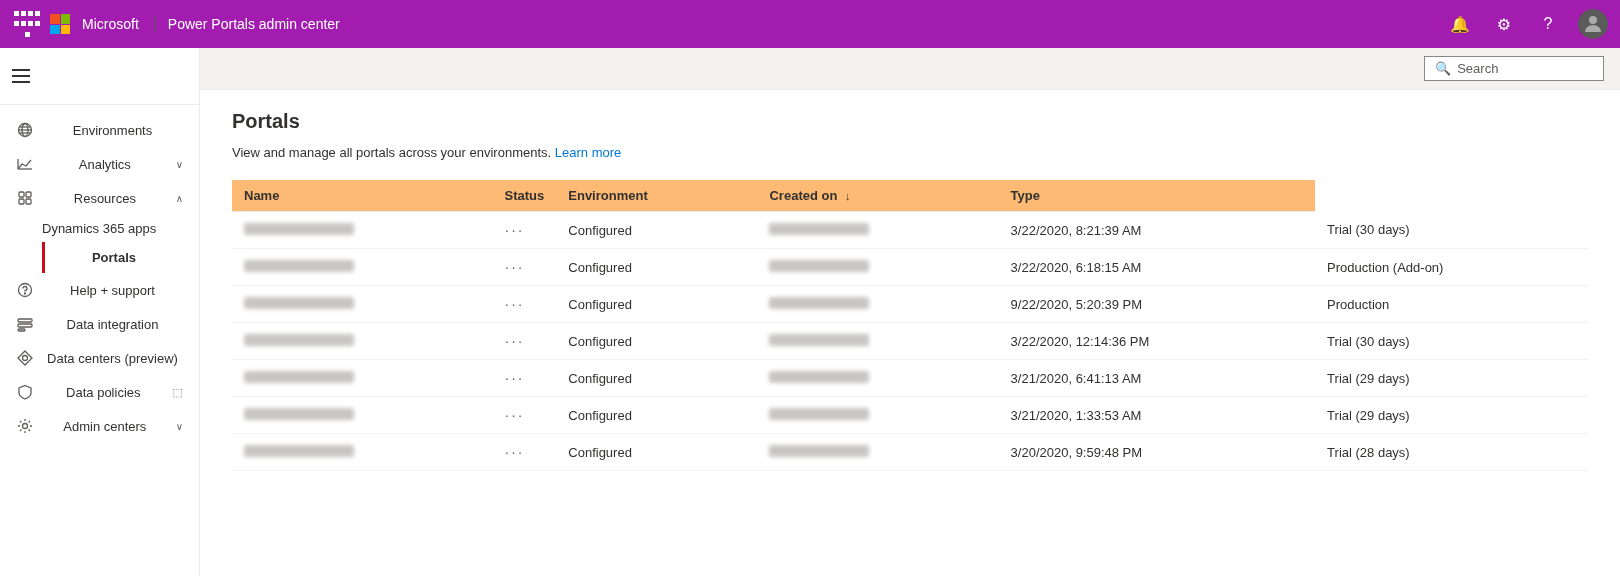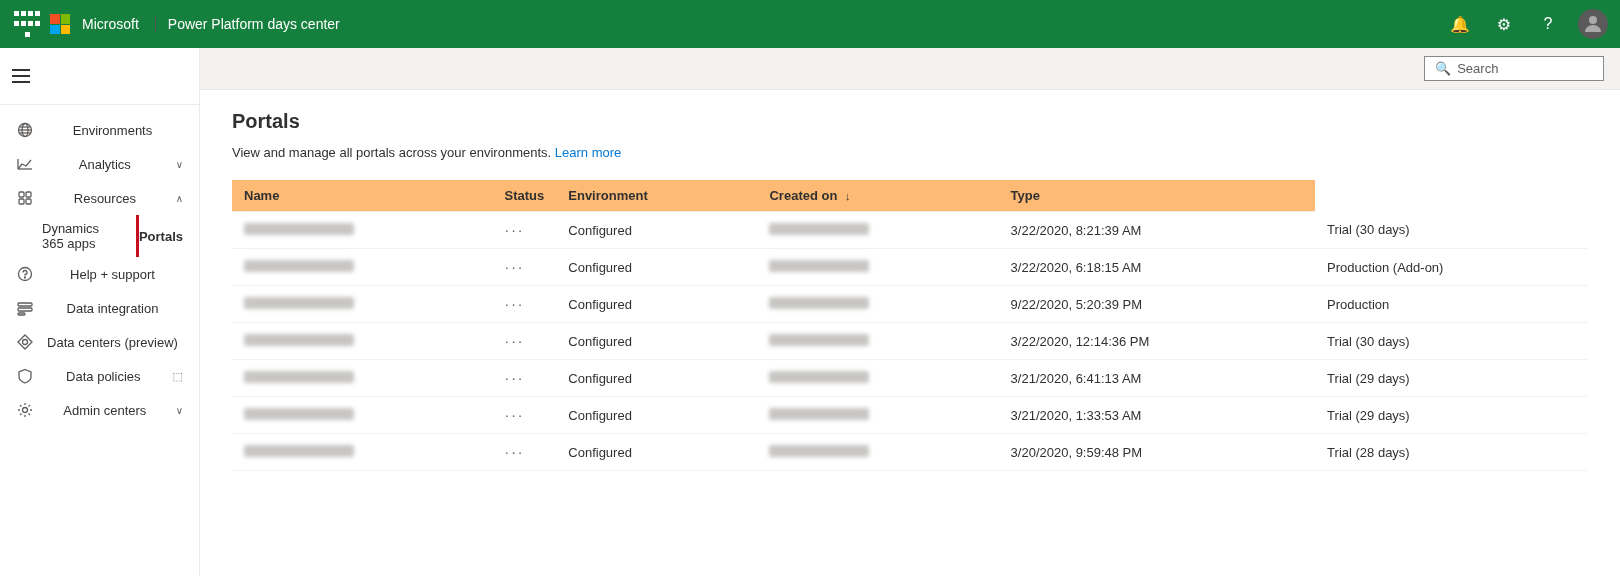--- a/index.html
+++ b/index.html
@@ -1,20 +1,20 @@
 <!DOCTYPE html>
 <html><head>
   <meta charset="utf-8">
   <style>
     * { box-sizing: border-box; margin: 0; padding: 0; }
     body { font-family: 'Segoe UI', sans-serif; font-size: 13px; background: #f3f2f1; display: flex; flex-direction: column; height: 576px; overflow: hidden; }
 
     
     .topbar {
-      background: #15803d;
+      background: #a21caf;
       height: 48px;
       display: flex;
       align-items: center;
       padding: 0 12px;
       flex-shrink: 0;
       color: #fff;
     }
     .topbar-waffle {
       width: 30px;
       height: 30px;
@@ -165,20 +165,21 @@
     .sidebar-item .item-label {
       flex: 1;
     }
     .sidebar-item .chevron {
       font-size: 10px;
       color: #605e5c;
     }
     .sidebar-sub {
       padding-left: 42px;
       display: flex;
+      flex-direction: column;
     }
     .sidebar-sub-item {
       padding: 6px 16px 6px 0;
       cursor: pointer;
       color: #323130;
       font-size: 13px;
     }
 
     
     .content {
@@ -298,21 +299,21 @@
   </div>
   <div class="topbar-logo">
     <div class="logo-grid">
       <span></span>
         <span></span>
         <span></span>
         <span></span>
     </div>
     <span class="topbar-brand">Microsoft</span>
   </div>
-  <div class="topbar-title">Power Platform days center</div>
+  <div class="topbar-title">Power Portals admin center</div>
   <div class="topbar-right">
     <div class="topbar-icon" title="Notifications">🔔</div>
     <div class="topbar-icon" title="Settings">⚙</div>
     <div class="topbar-icon" title="Help">?</div>
     <div class="topbar-avatar">
       <svg viewBox="0 0 24 24" fill="#aaa">
           <circle cx="12" cy="8" r="4"></circle>
           <path d="M4 20c0-4 3.6-7 8-7s8 3 8 7"></path>
         </svg>
     </div>

